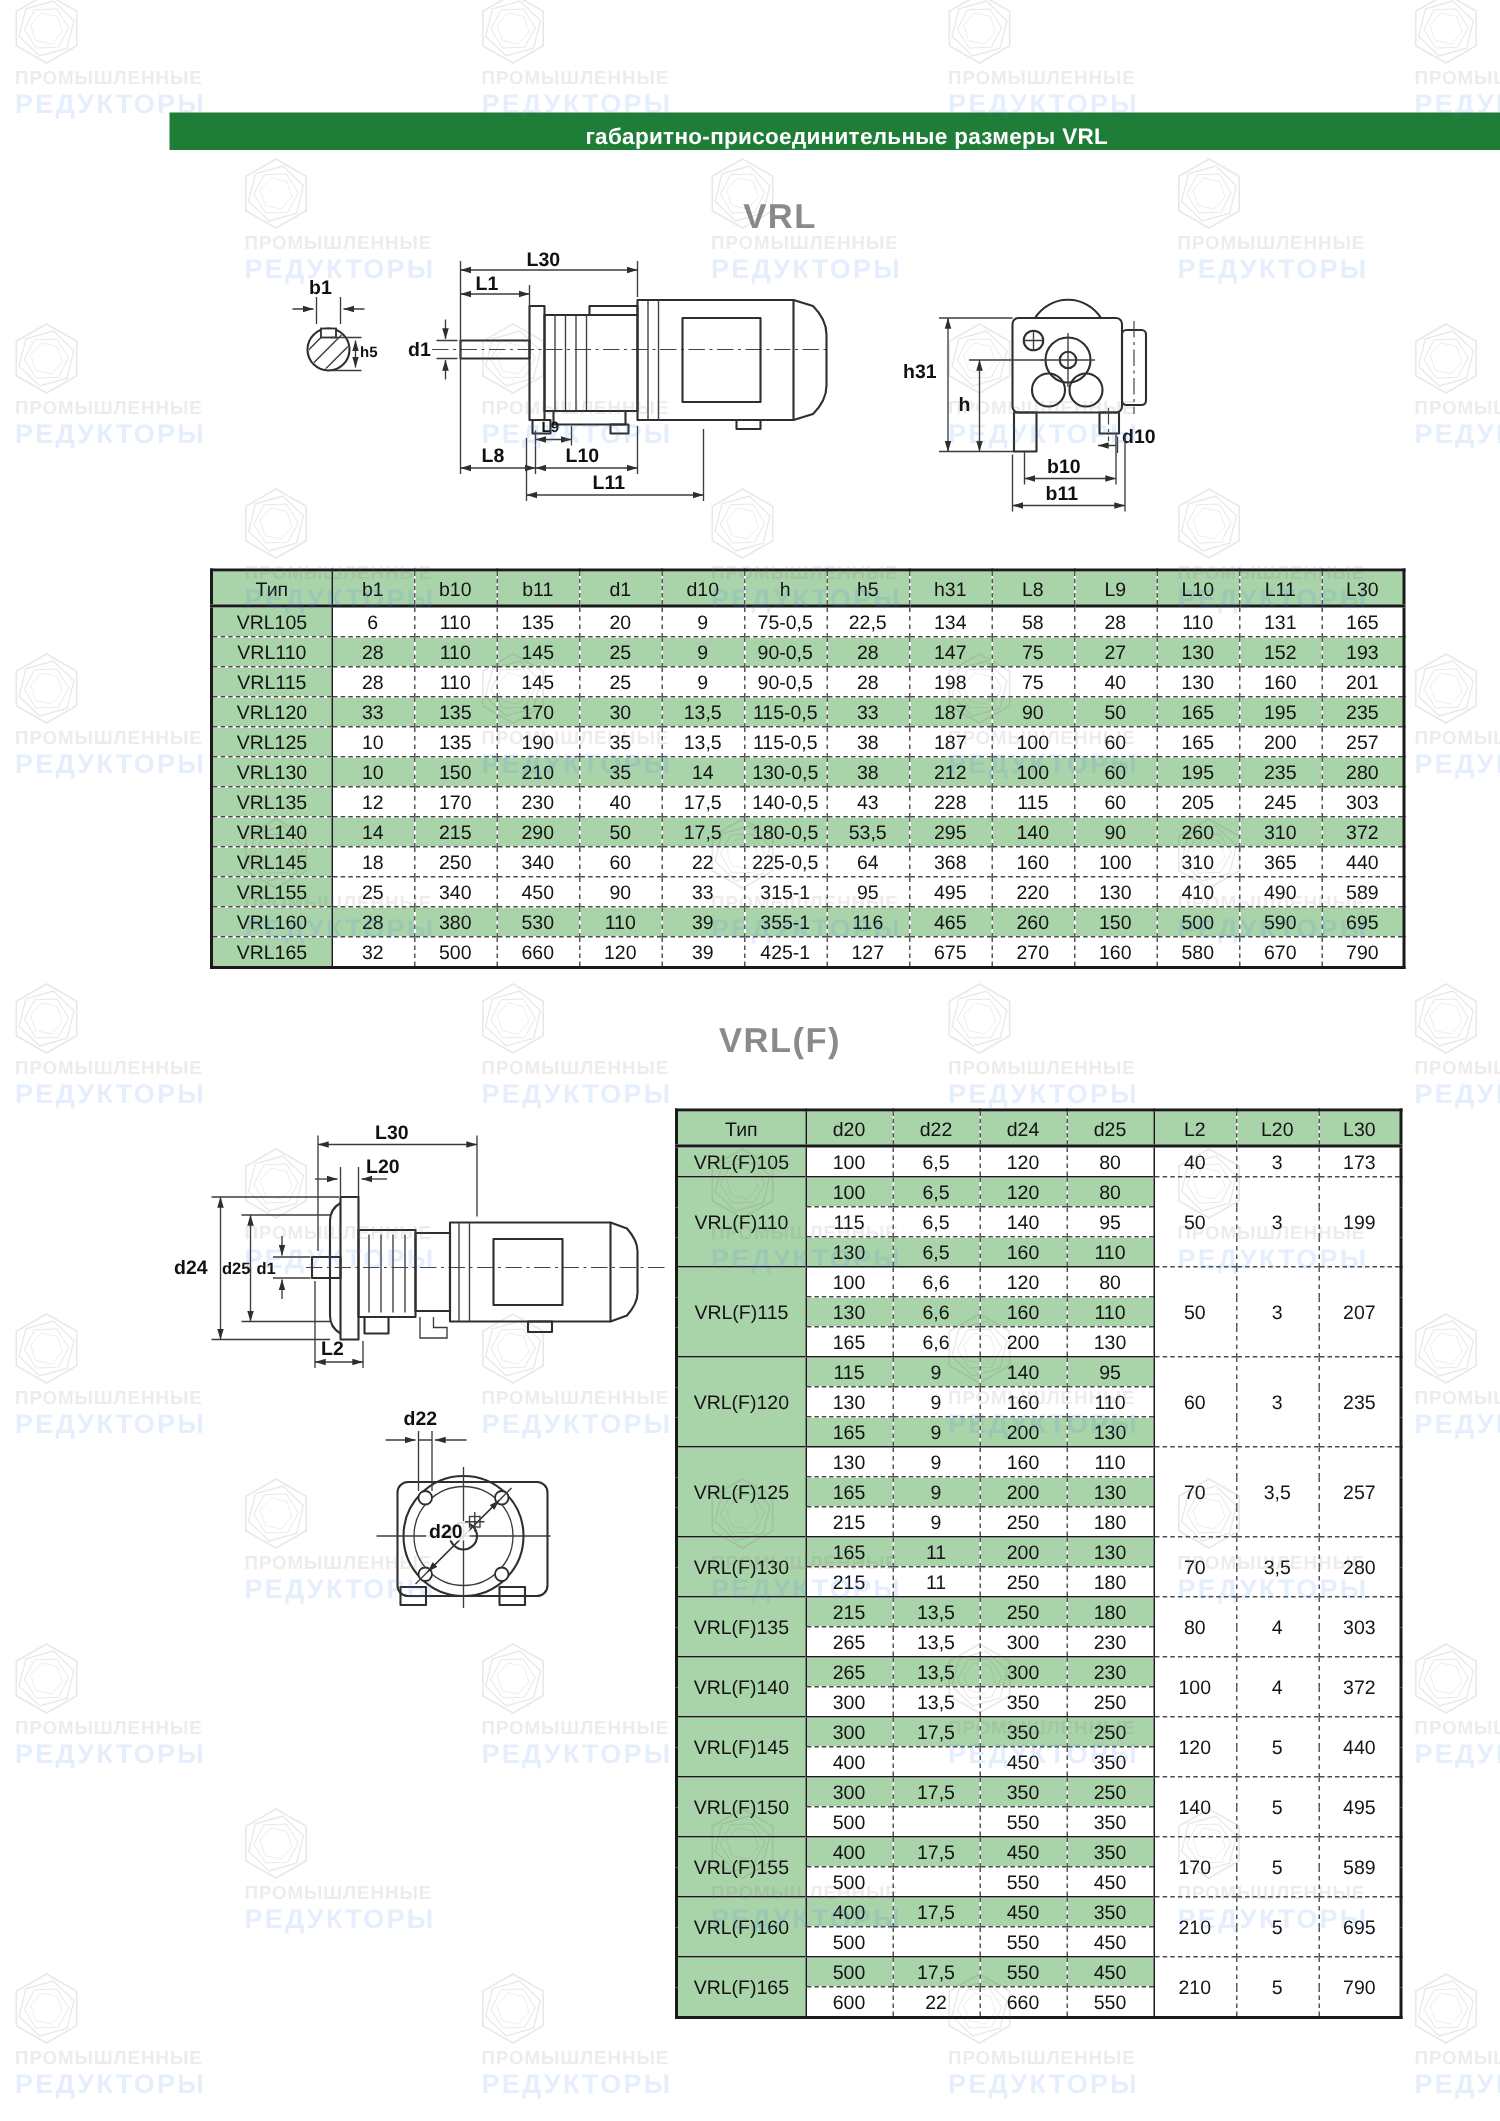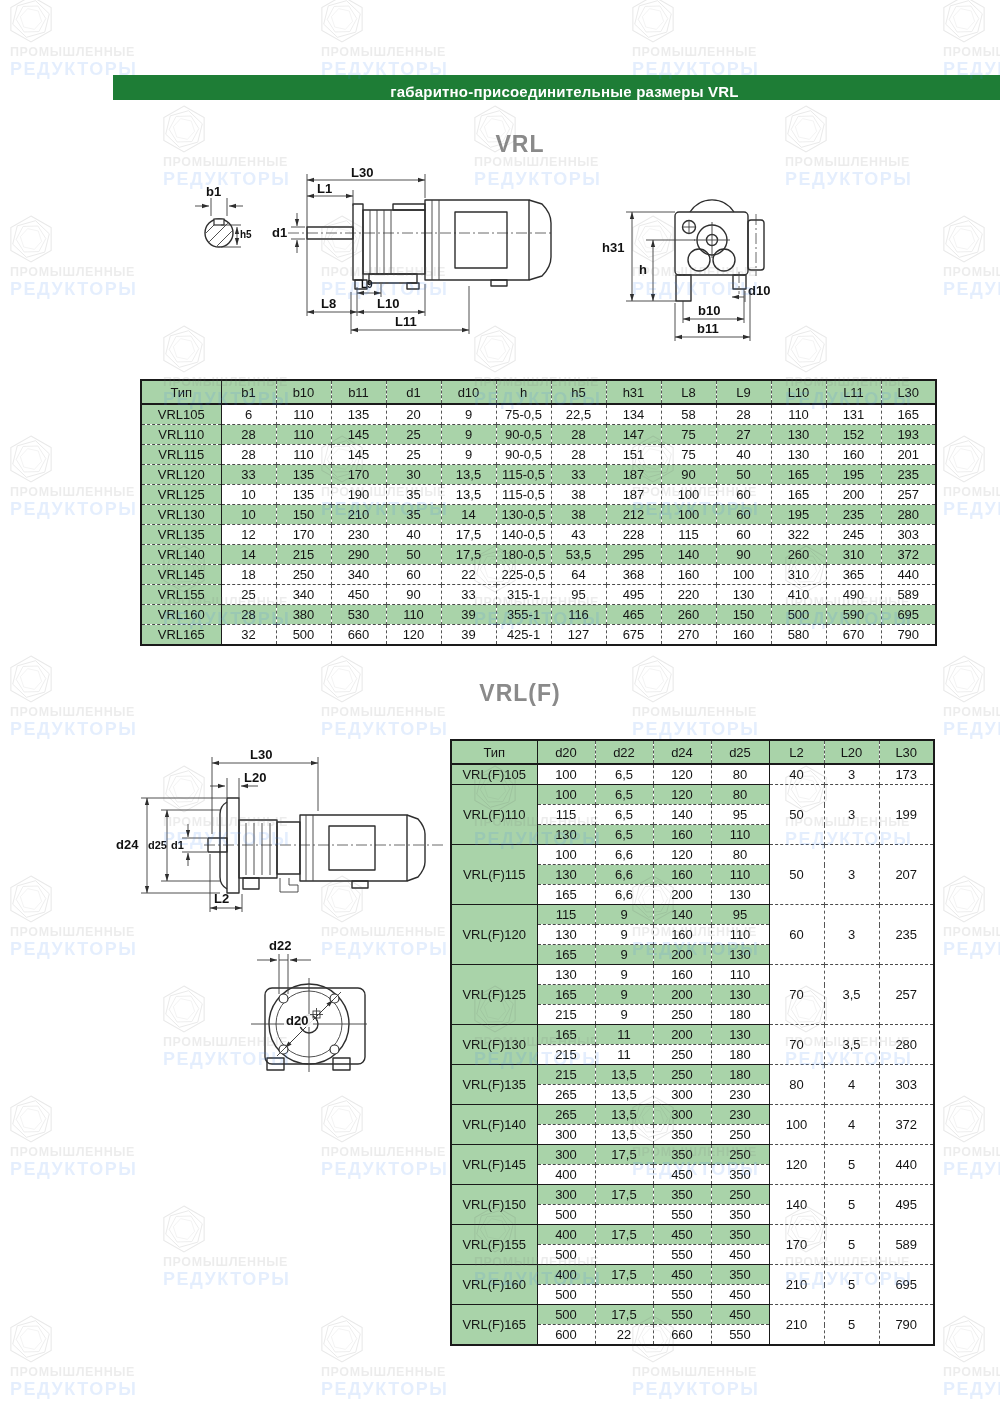--- a/index.html
+++ b/index.html
@@ -245,21 +245,21 @@
         </tr>
         <tr>
           <td class="typec">VRL115</td>
           <td class="bsolid">28</td>
           <td class="bdash">110</td>
           <td class="bdash">145</td>
           <td class="bdash">25</td>
           <td class="bdash">9</td>
           <td class="bdash">90-0,5</td>
           <td class="bdash">28</td>
-          <td class="bdash">151</td>
+          <td class="bdash">198</td>
           <td class="bdash">75</td>
           <td class="bdash">40</td>
           <td class="bdash">130</td>
           <td class="bdash">160</td>
           <td class="bdash">201</td>
         </tr>
         <tr>
           <td class="typec">VRL120</td>
           <td class="bsolid green">33</td>
           <td class="bdash green">135</td>
@@ -312,21 +312,21 @@
           <td class="bsolid">12</td>
           <td class="bdash">170</td>
           <td class="bdash">230</td>
           <td class="bdash">40</td>
           <td class="bdash">17,5</td>
           <td class="bdash">140-0,5</td>
           <td class="bdash">43</td>
           <td class="bdash">228</td>
           <td class="bdash">115</td>
           <td class="bdash">60</td>
-          <td class="bdash">322</td>
+          <td class="bdash">205</td>
           <td class="bdash">245</td>
           <td class="bdash">303</td>
         </tr>
         <tr>
           <td class="typec">VRL140</td>
           <td class="bsolid green">14</td>
           <td class="bdash green">215</td>
           <td class="bdash green">290</td>
           <td class="bdash green">50</td>
           <td class="bdash green">17,5</td>

